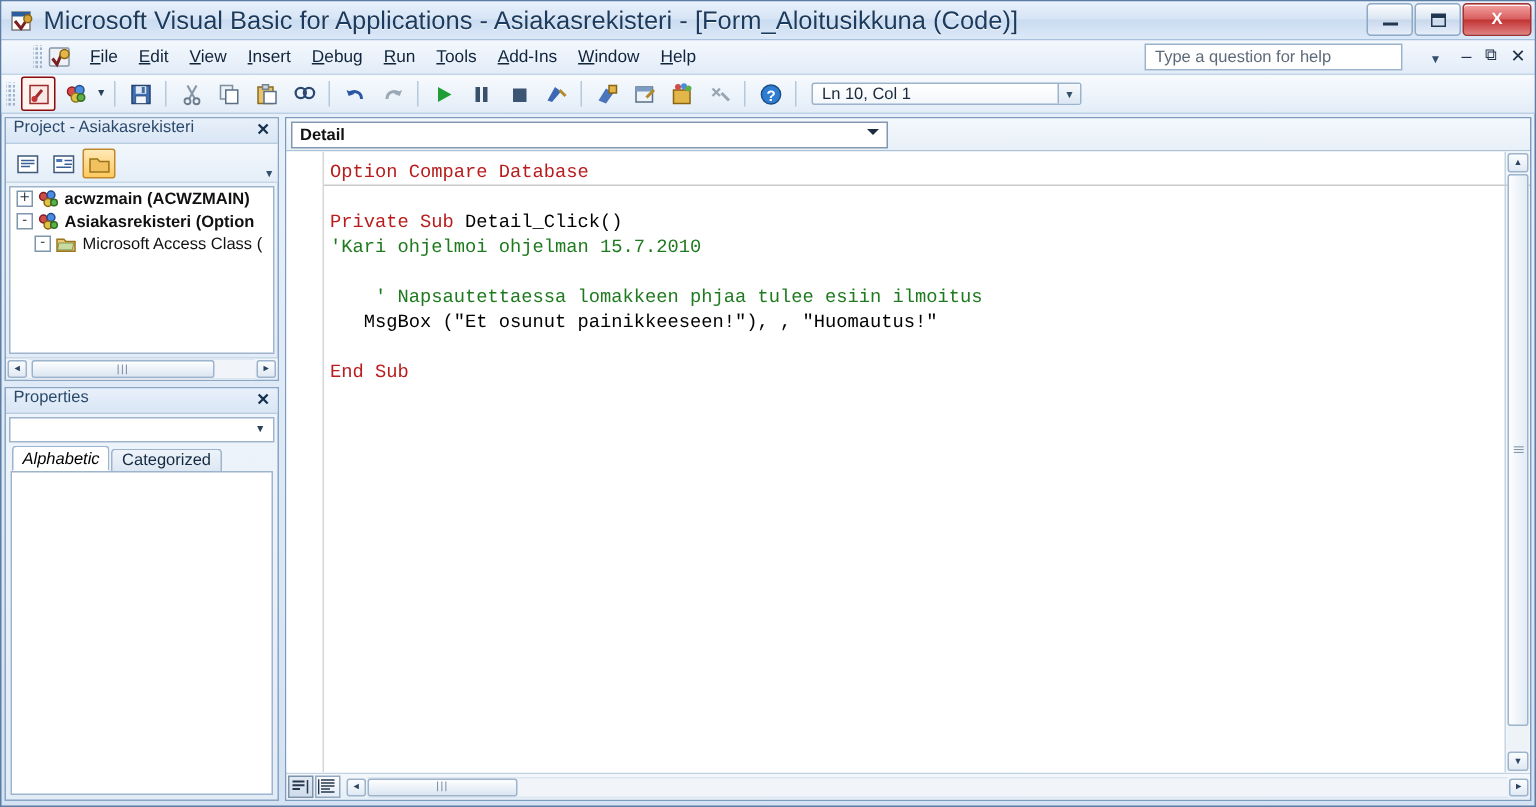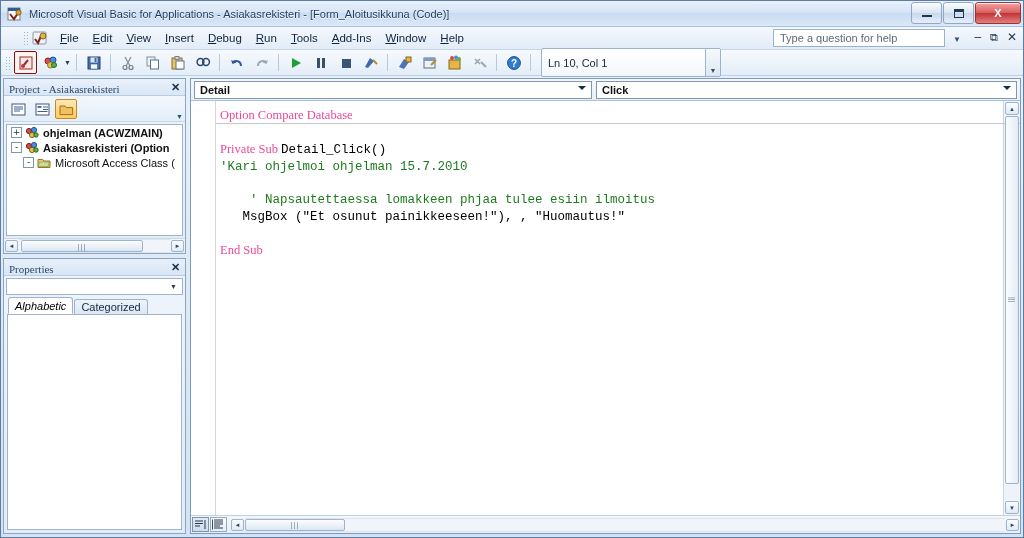--- a/index.html
+++ b/index.html
@@ -24,21 +24,21 @@
     border-bottom:1px solid #a8c0db;
     display:flex;align-items:center;
     padding-left:6px;
     box-sizing:border-box;
   }
   .title-icon{
     width:16px;height:16px;margin-right:6px;flex:0 0 auto;
     position:relative;
   }
   .title-text{
-    font-size:11px;color:#1b3a5c;
+    font-size:17px;color:#1b3a5c;
     font-family:"Liberation Sans", sans-serif;
     white-space:nowrap;text-shadow:0 1px 0 rgba(255,255,255,.9);
   }
   .win-buttons{
     position:absolute;right:2px;top:1px;display:flex;gap:1px;
   }
   .wbtn{
     width:29px;height:20px;border:1px solid #8fa9c4;border-radius:3px;
     background:linear-gradient(#fcfdfe,#dbe6f3 48%,#c9d8ec 52%,#e6eefa);
     display:flex;align-items:center;justify-content:center;
@@ -64,21 +64,21 @@
     width:6px;height:16px;margin:0 3px 0 1px;
     background-image:radial-gradient(circle,#9fb4cb 40%,transparent 41%);
     background-size:3px 3px;background-position:1px 1px;
   }
   .menu-app-icon{width:18px;height:16px;margin-right:4px;position:relative;}
   .menuitem{
     padding:3px 7px;font-size:11.5px;color:#10243b;cursor:default;white-space:nowrap;
   }
   .menuitem u{text-decoration:underline;}
   .help-box{
-    position:absolute;right:78px;top:2px;
+    position:absolute;right:88px;top:2px;
     width:172px;height:18px;
     background:#fff;border:1px solid #9ab2cb;
     display:flex;align-items:center;padding-left:6px;
     box-sizing:border-box;color:#5d6a78;font-size:11px;
   }
   .help-caret{
     position:absolute;right:62px;top:8px;font-size:8px;color:#33506e;
   }
   .mdi-buttons{
     position:absolute;right:6px;top:3px;display:flex;gap:9px;align-items:center;
@@ -95,21 +95,21 @@
   }
   .tb-sep{width:1px;height:17px;background:#b6c8db;margin:0 4px;}
   .tbi{
     width:21px;height:21px;margin:0 1px;
     display:flex;align-items:center;justify-content:center;
     position:relative;border:1px solid transparent;border-radius:2px;
   }
   .tbi.sel{border-color:#8a0b0b;background:#fff3f0;}
   .tb-caret{font-size:7px;color:#2b3f57;width:9px;display:flex;align-items:center;justify-content:center;}
   .ctxbox{
-    margin-left:6px;width:180px;height:29px;
+    margin-left:6px;width:180px;height:15px;
     background:linear-gradient(#fff,#f3f7fb);
     border:1px solid #9cb3cb;border-radius:2px;
     display:flex;align-items:center;padding-left:6px;
     font-size:11px;color:#1a2a3c;box-sizing:border-box;position:relative;
   }
   .ctxbox .cb-btn{
     position:absolute;right:0;top:0;bottom:0;width:15px;
     background:linear-gradient(#f6f9fc,#dde8f3);
     border-left:1px solid #9cb3cb;
     display:flex;align-items:flex-end;justify-content:center;
@@ -124,26 +124,25 @@
   .left-col{width:183px;flex:0 0 auto;display:flex;flex-direction:column;}
 
   
   .panel{
     background:linear-gradient(#eef4fb,#e2ecf7);
     border:1px solid #8aa6c2;
     display:flex;flex-direction:column;
     box-sizing:border-box;
   }
   .panel-title{
-    height:16px;display:flex;align-items:flex-end;
+    height:16px;display:flex;align-items:flex-start;
     padding:0 2px 0 5px;
     background:linear-gradient(#e8f0fa,#d9e6f5);
     color:#2b4a6b;font-size:11px;white-space:nowrap;overflow:hidden;
     border-bottom:1px solid #b9cde2;
-    font-family:Liberation Serif, serif;
   }
   .panel-title .ptxt{flex:1;overflow:hidden;text-overflow:clip;}
   .panel-x{
     width:13px;height:13px;display:flex;align-items:center;justify-content:center;
     font-size:11px;font-weight:bold;color:#1d3category;color:#15314e;
     border:1px solid transparent;
   }
   .proj-toolbar{
     height:22px;display:flex;align-items:center;gap:2px;padding:2px 2px 1px 3px;
     background:linear-gradient(#f2f7fc,#e4eef8);
@@ -257,21 +256,21 @@
   .margin-ind{
     width:24px;flex:0 0 auto;background:#fff;border-right:1px solid #d7d7d7;
   }
   .code-text{
     flex:1;padding:6px 0 0 4px;
     font-family:"Liberation Mono","DejaVu Sans Mono",monospace;
     font-size:12.5px;line-height:16.6px;
     white-space:pre;color:#000;
     overflow:hidden;
   }
-  .kw{color:#ec4899;font-family:Liberation Serif, serif;}
+  .kw{color:#b91c1c;}
   .cmt{color:#1f7a1f;}
   .sep-line{
     position:absolute;left:25px;right:0;top:22px;height:1px;background:#c9c9c9;
   }
   .vscroll{
     width:16px;flex:0 0 auto;background:#f2f5f9;
     border-left:1px solid #c7d5e3;
     display:flex;flex-direction:column;align-items:center;
   }
   .vs-arrow{
@@ -530,21 +529,21 @@
           <div class="tnode" style="padding-left:4px;">
             <span class="tbox">+</span>
             <span class="ticon">
               <svg width="15" height="13" viewBox="0 0 15 13">
                 <circle cx="4" cy="5" r="2.6" fill="#d24b4b" stroke="#7d2020"></circle>
                 <circle cx="9" cy="4" r="2.6" fill="#4a8de0" stroke="#1f4f8d"></circle>
                 <circle cx="7" cy="9" r="2.6" fill="#e0c24a" stroke="#8a6413"></circle>
                 <circle cx="11" cy="9" r="2.2" fill="#5fb04a" stroke="#2f6b20"></circle>
               </svg>
             </span>
-            <span class="tlabel b">ohjelman (ACWZMAIN)</span>
+            <span class="tlabel b">acwzmain (ACWZMAIN)</span>
           </div>
 
           <div class="tnode" style="padding-left:4px;">
             <span class="tbox">-</span>
             <span class="ticon">
               <svg width="15" height="13" viewBox="0 0 15 13">
                 <circle cx="4" cy="5" r="2.6" fill="#d24b4b" stroke="#7d2020"></circle>
                 <circle cx="9" cy="4" r="2.6" fill="#4a8de0" stroke="#1f4f8d"></circle>
                 <circle cx="7" cy="9" r="2.6" fill="#e0c24a" stroke="#8a6413"></circle>
                 <circle cx="11" cy="9" r="2.2" fill="#5fb04a" stroke="#2f6b20"></circle>
@@ -589,24 +588,20 @@
           <div class="tab">Categorized</div>
         </div>
         <div class="prop-list"></div>
       </div>
     </div>
 
     <div class="code-win">
       <div class="combo-row">
         <div class="combo left">
           <span>Detail</span>
-          <span class="c-caret"></span>
-        </div>
-        <div class="combo right">
-          <span>Click</span>
           <span class="c-caret"></span>
         </div>
       </div>
 
       <div class="code-body">
         <div class="margin-ind"></div>
         <div class="code-text" id="codeArea"><div><span class="kw">Option Compare Database</span></div><div>&nbsp;</div><div><span class="kw">Private Sub </span><span>Detail_Click()</span></div><div><span class="cmt">'Kari ohjelmoi ohjelman 15.7.2010</span></div><div>&nbsp;</div><div><span class="cmt">    ' Napsautettaessa lomakkeen phjaa tulee esiin ilmoitus</span></div><div><span>   MsgBox ("Et osunut painikkeeseen!"), , "Huomautus!"</span></div><div>&nbsp;</div><div><span class="kw">End Sub</span></div></div>
         <div class="sep-line"></div>
 
         <div class="vscroll">

